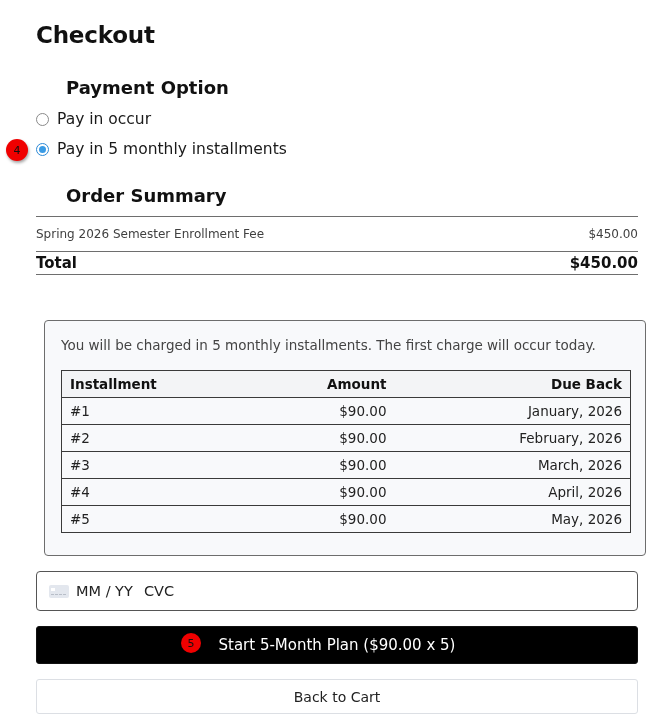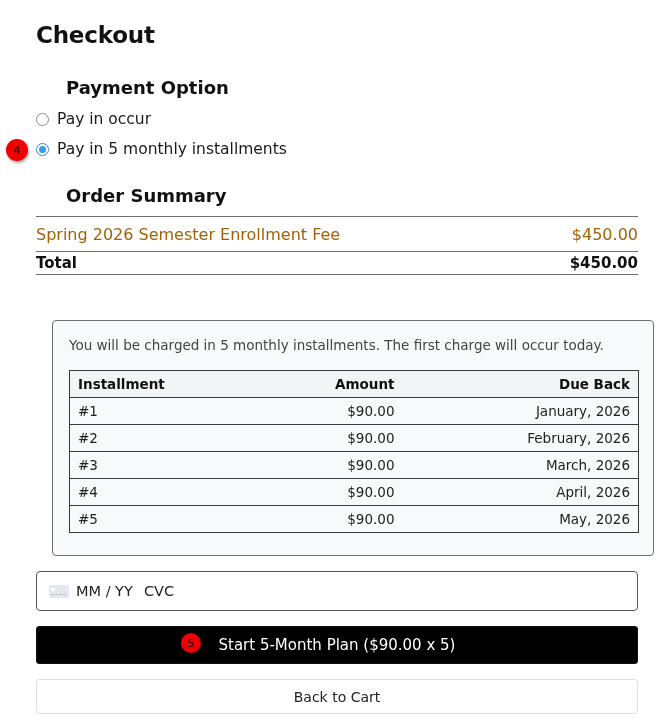--- a/index.html
+++ b/index.html
@@ -20,24 +20,24 @@
     .radio.checked { border: 1px solid #2d8ad6; }
     .radio.checked::after { content: ""; position: absolute; left: 2px; top: 2px; width: 7px; height: 7px; border-radius: 50%; background: #3a9be5; }
     .radio-label { font-size: 15.5px; color: #1a1a1a; }
 
     .badge { position: absolute; width: 22px; height: 22px; border-radius: 50%; background: #f00000; color: #111; font-size: 11px; display: flex; align-items: center; justify-content: center; }
     .badge-4 { left: -30px; top: 139px; box-shadow: 1px 2px 3px rgba(0,0,0,0.35); }
     .badge-5 { left: 145px; top: 633px; width: 20px; height: 20px; }
 
     .summary { position: absolute; left: 0; top: 216px; width: 602px; }
     .sum-row { display: flex; justify-content: space-between; align-items: center; border-top: 1.5px solid #6e6e6e; white-space: nowrap; }
-    .sum-row.item { height: 35px; font-size: 16px; color: #a16207; }
+    .sum-row.item { height: 35px; font-size: 12px; color: #404040; }
     .sum-row.total { height: 24px; font-size: 15px; font-weight: bold; border-bottom: 1.5px solid #6e6e6e; }
 
-    .plan-box { position: absolute; left: 16px; top: 320px; width: 602px; height: 236px; background: #f8f9fb; border: 1px solid #6d6d6d; border-radius: 4px; }
+    .plan-box { position: absolute; left: 8px; top: 320px; width: 602px; height: 236px; background: #f8f9fb; border: 1px solid #6d6d6d; border-radius: 4px; }
     .plan-note { position: absolute; left: 16px; top: 16px; font-size: 13.5px; color: #444; white-space: nowrap; }
     .plan-table { position: absolute; left: 16px; top: 49px; width: 570px; border-collapse: collapse; font-size: 13.5px; color: #222; }
     .plan-table th, .plan-table td { border-top: 1px solid #3a3a3a; border-bottom: 1px solid #3a3a3a; height: 27px; padding: 4px 8px; white-space: nowrap; }
     .plan-table tr > *:first-child { border-left: 1px solid #3a3a3a; text-align: left; width: 208px; }
     .plan-table tr > *:nth-child(2) { text-align: right; width: 125px; }
     .plan-table tr > *:last-child { border-right: 1px solid #3a3a3a; text-align: right; }
     .plan-table th { font-weight: bold; background: #f3f4f6; color: #111; }
 
     .card-field { position: absolute; left: 0; top: 571px; width: 602px; height: 40px; border: 1px solid #555; border-radius: 4px; background: #fff; display: flex; align-items: center; padding: 0 12px; }
     .card-icon { width: 20px; height: 13px; background: #e3e7ee; border-radius: 2px; margin-right: 7px; position: relative; flex: none; }

